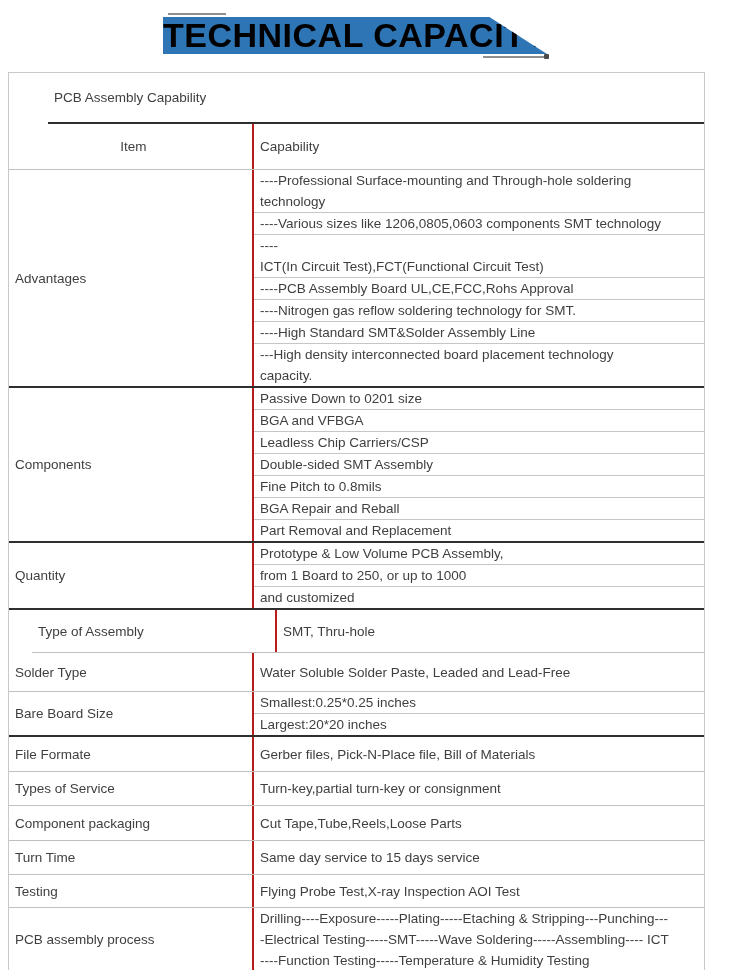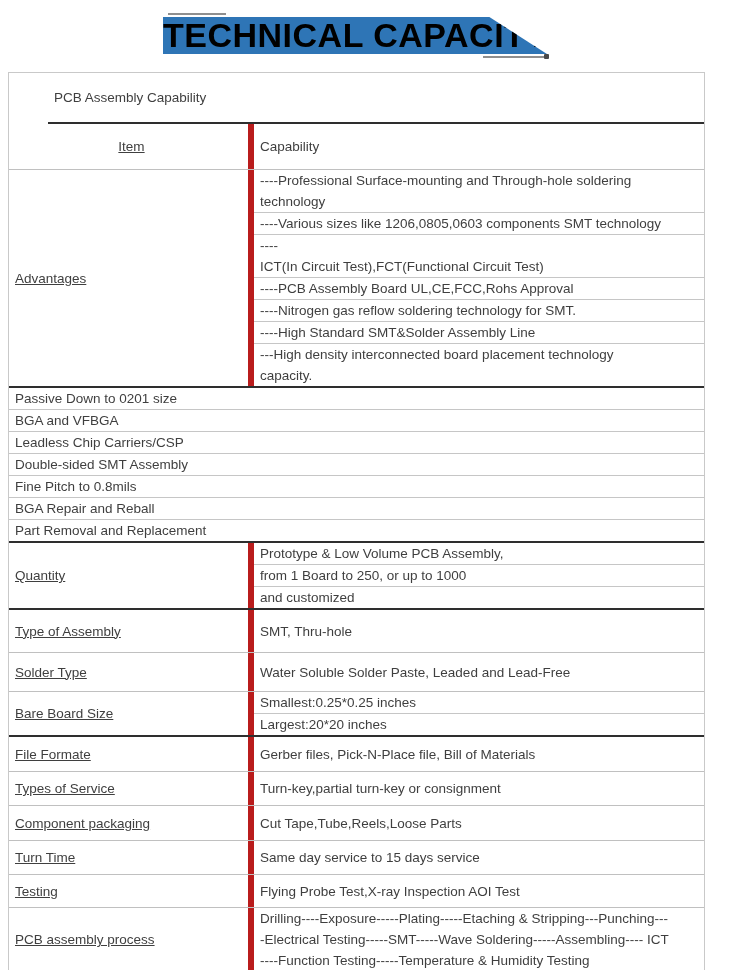--- a/index.html
+++ b/index.html
@@ -49,40 +49,39 @@
     height:49px; display:flex; align-items:center;
     padding-left:6px;
     border-bottom:2px solid #2e2e2e;
     margin-left:39px;
   }
   .row { display:flex; border-bottom:1px solid #c0c0c0; }
   .row.dark { border-bottom:2px solid #2e2e2e; }
   .row:last-child { border-bottom:none; }
   .cell-l {
     width:245px; min-width:245px; box-sizing:border-box;
-    border-right:6px solid #b91c1c;
+    border-right:2px solid #b91c1c;
     display:flex; align-items:center;
     padding-left:6px;
-    text-decoration:underline;
   }
   .cell-r {
     flex:1;
     display:flex; flex-direction:column; justify-content:center;
   }
   .sub {
     line-height:21px; padding:0 2px 0 6px;
     border-bottom:1px solid #c6c6c6;
     white-space:pre-line;
     display:flex; flex-direction:column; justify-content:center;
   }
   .sub:last-child { border-bottom:none; }
   .row.h-header { height:45px; }
   .row.h-header .cell-l, .row.h-header .cell-r { justify-content:center; }
   .row.h-header .cell-r { padding-left:6px; flex-direction:column; }
-  .row.h42 { min-height:42px; }
+  .row.h42 { min-height:42px;margin-left:23px; }
   .row.h38 { min-height:38px; }
   .row.h34 { min-height:34px; }
   .row.h33 { min-height:33px;justify-content:space-between; }
   .row.h32 { min-height:32px; }
 </style>
 </head>
 <body>
 
 <div class="page">
 
@@ -116,20 +115,21 @@
 ICT(In Circuit Test),FCT(Functional Circuit Test)</div>
         <div class="sub">----PCB Assembly Board UL,CE,FCC,Rohs Approval</div>
         <div class="sub">----Nitrogen gas reflow soldering technology for SMT.</div>
         <div class="sub">----High Standard SMT&amp;Solder Assembly Line</div>
         <div class="sub">---High density interconnected board placement technology
 capacity.</div>
       </div>
     </div>
 
     <div class="row dark">
+      <div class="cell-l">Components</div>
       <div class="cell-r">
         <div class="sub">Passive Down to 0201 size</div>
         <div class="sub">BGA and VFBGA</div>
         <div class="sub">Leadless Chip Carriers/CSP</div>
         <div class="sub">Double-sided SMT Assembly</div>
         <div class="sub">Fine Pitch to 0.8mils</div>
         <div class="sub">BGA Repair and Reball</div>
         <div class="sub">Part Removal and Replacement</div>
       </div>
     </div>

